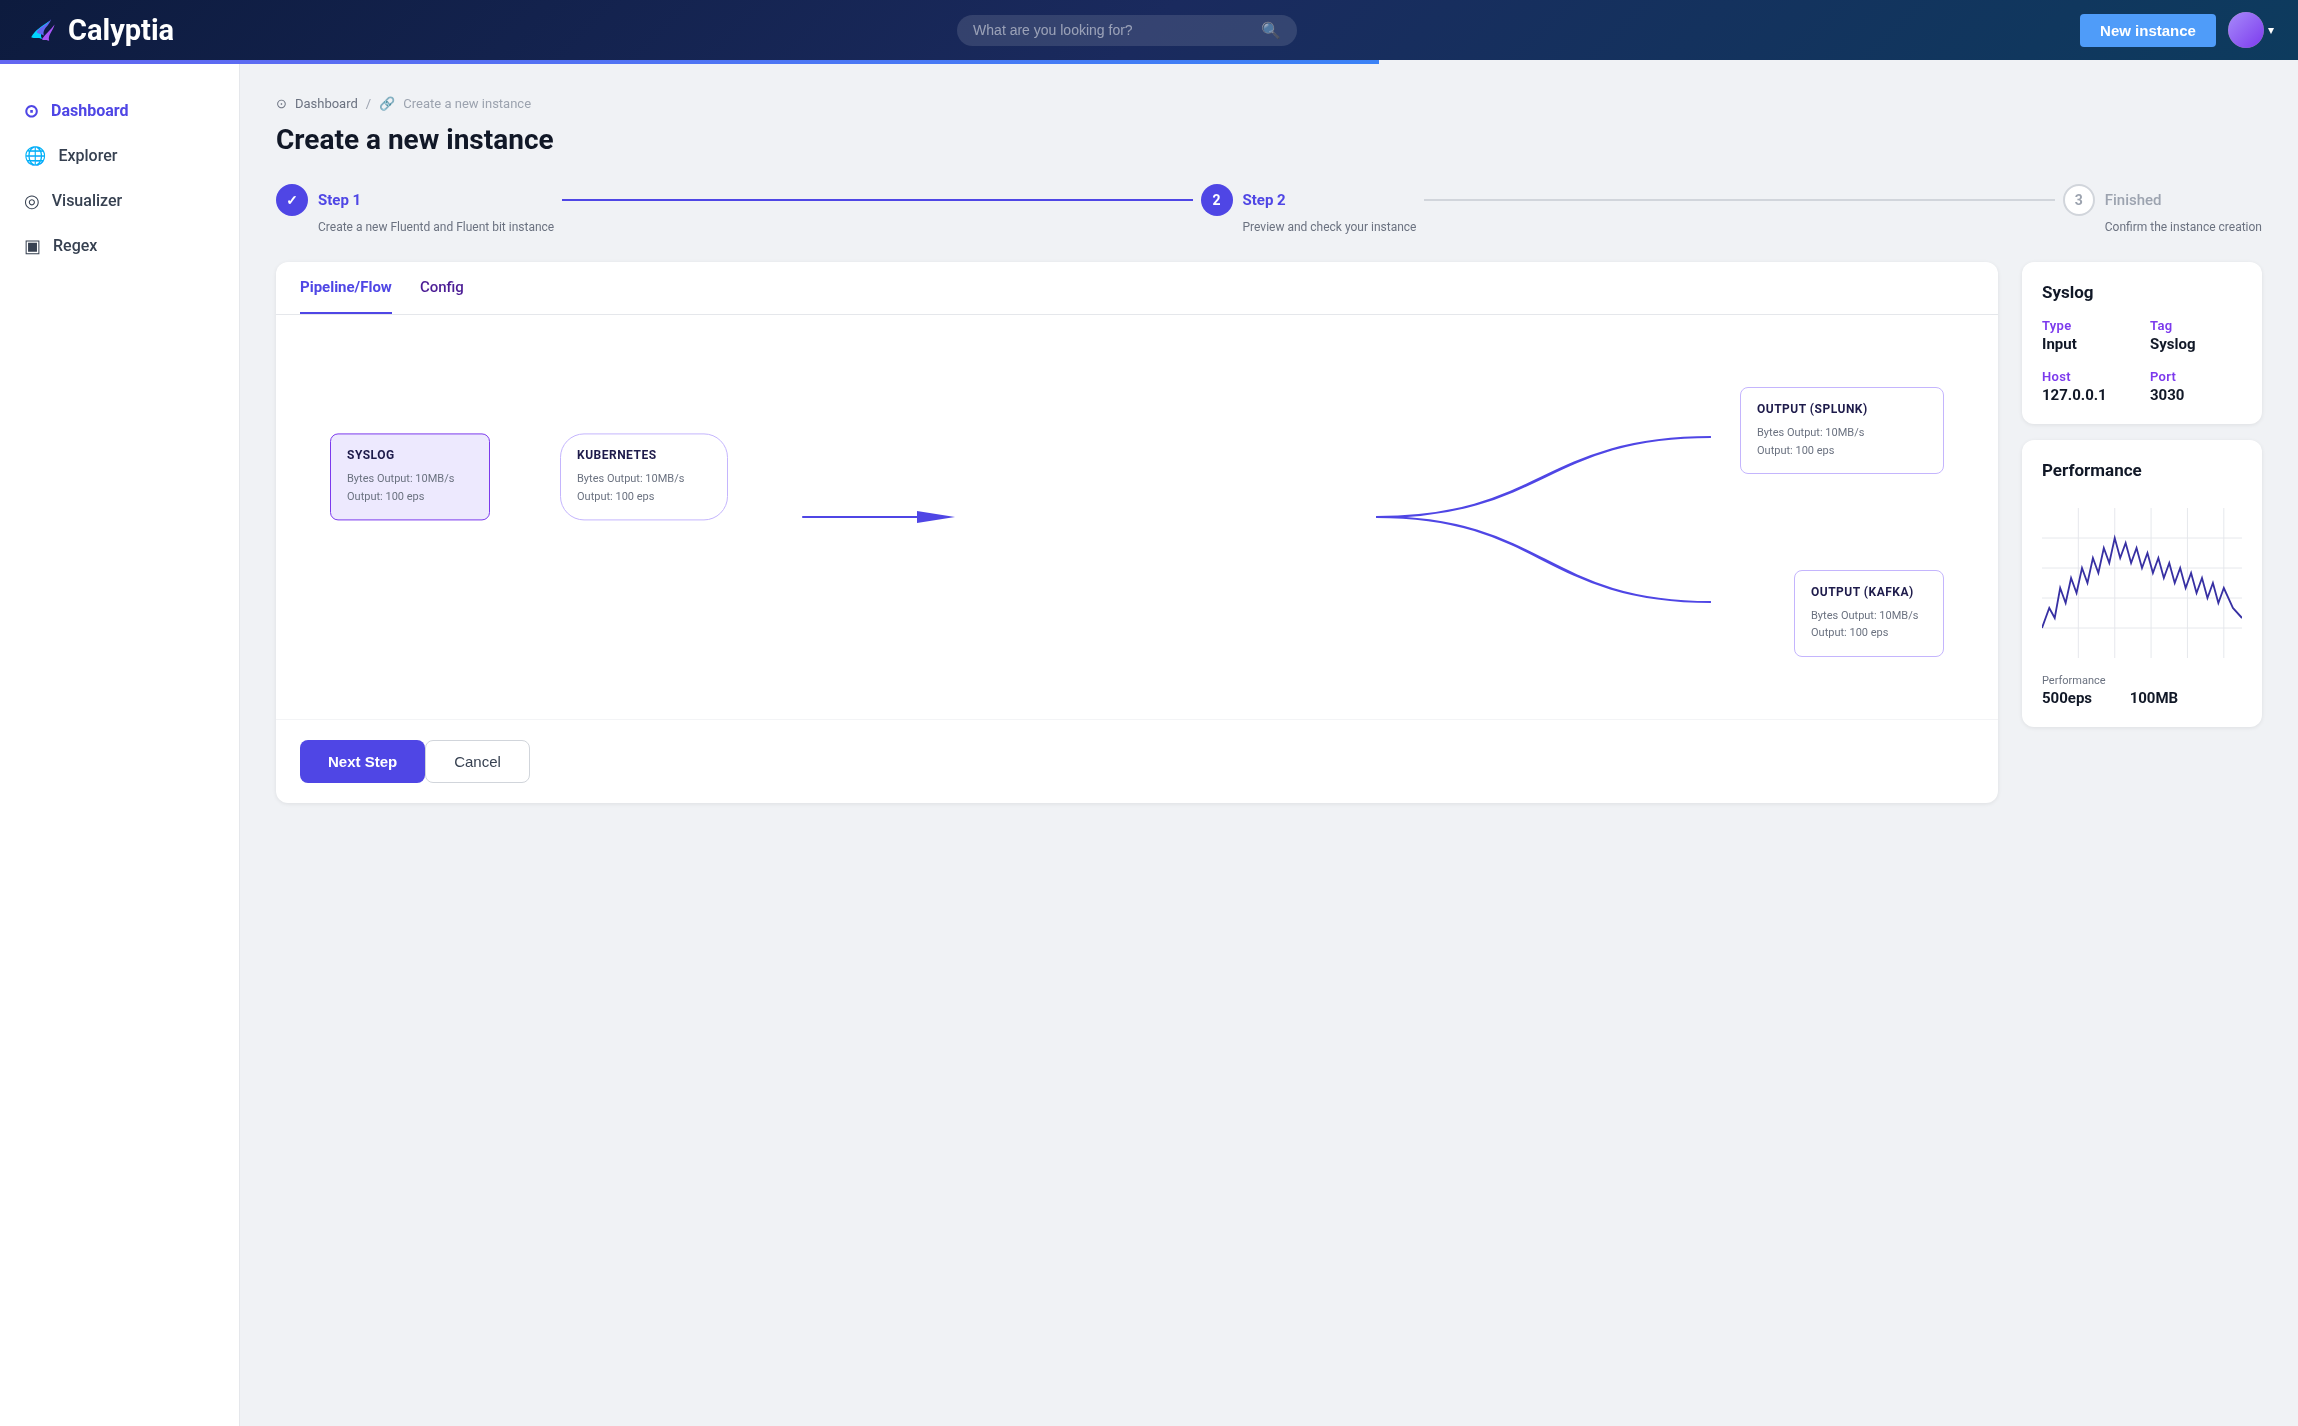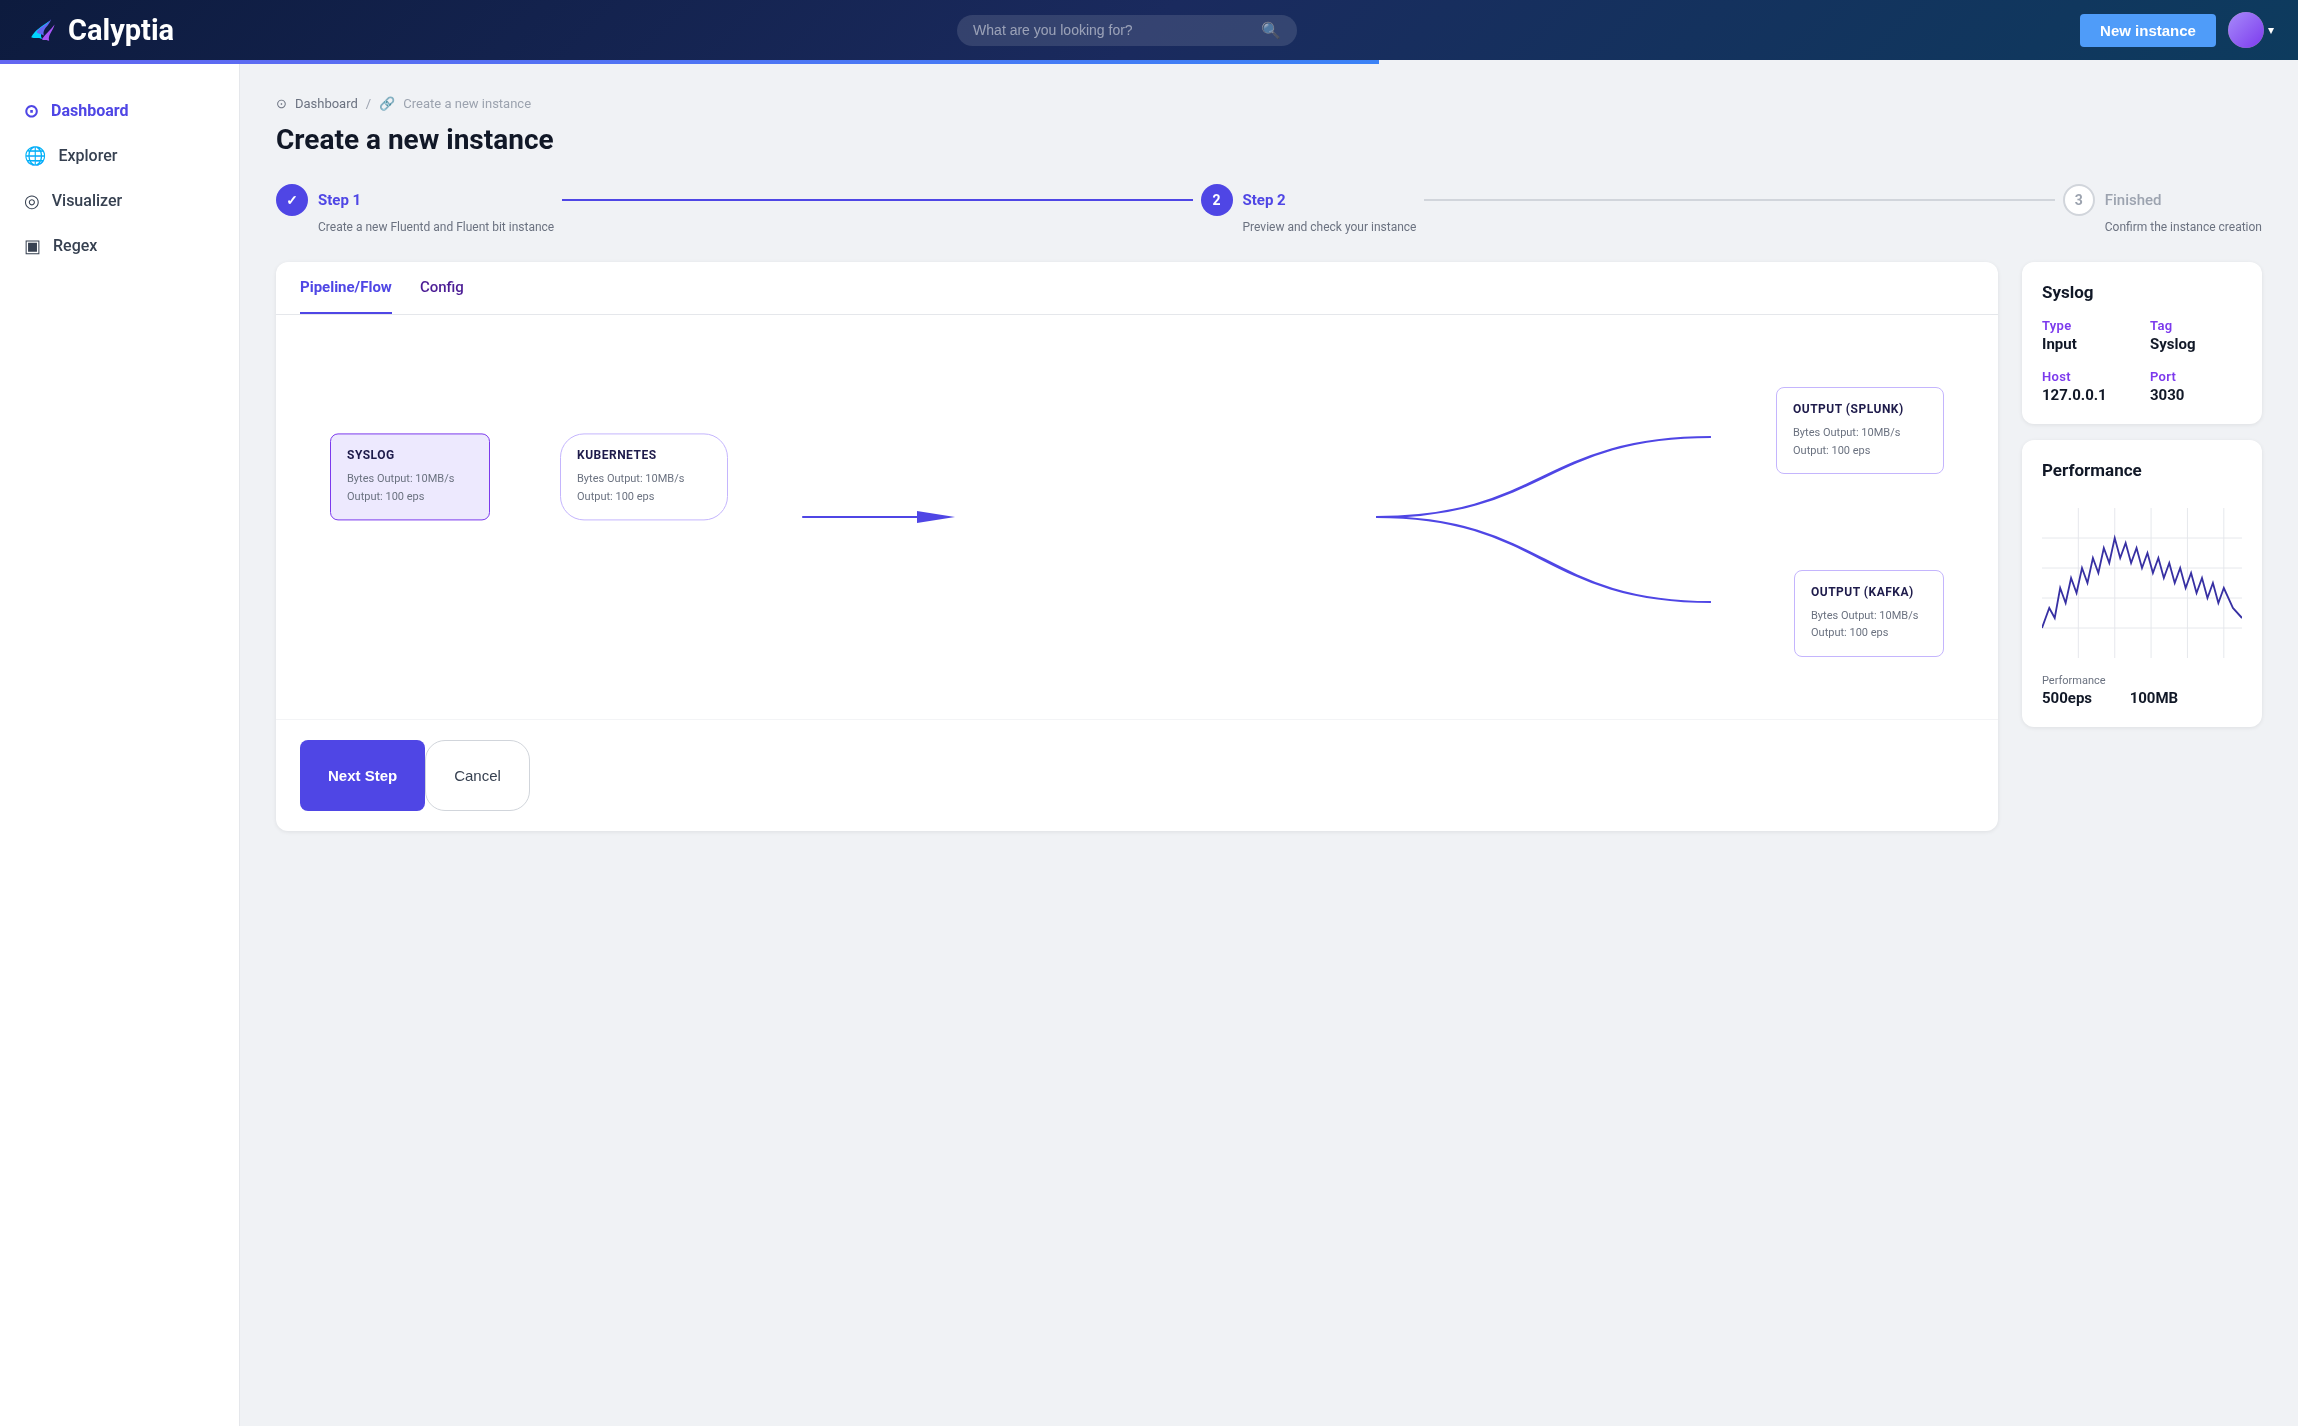--- a/index.html
+++ b/index.html
@@ -323,22 +323,22 @@
       border-radius: 8px;
       padding: 12px 28px;
       font-size: 15px;
       font-weight: 600;
       cursor: pointer;
     }
     .btn-secondary {
       background: white;
       color: #374151;
       border: 1.5px solid #d1d5db;
-      border-radius: 20px;
-      padding: 26px 28px;
+      border-radius: 8px;
+      padding: 12px 28px;
       font-size: 15px;
       font-weight: 500;
       cursor: pointer;
     }
 
     
     .right-panel {
       width: 240px;
       display: flex;
       flex-direction: column;
@@ -520,21 +520,21 @@
               <div class="flow-node-stat">Bytes Output: 10MB/s</div>
               <div class="flow-node-stat">Output: 100 eps</div>
             </div>
 
             <div class="flow-node filter-node" style="left:260px; top:130px; width:168px;">
               <div class="flow-node-title">KUBERNETES</div>
               <div class="flow-node-stat">Bytes Output: 10MB/s</div>
               <div class="flow-node-stat">Output: 100 eps</div>
             </div>
 
-            <div class="flow-node output-splunk" style="right:30px; top:40px; width:168px;">
+            <div class="flow-node output-splunk" style="right:30px; top:40px; width:204px;">
               <div class="flow-node-title">OUTPUT (SPLUNK)</div>
               <div class="flow-node-stat">Bytes Output: 10MB/s</div>
               <div class="flow-node-stat">Output: 100 eps</div>
             </div>
 
             <div class="flow-node output-kafka" style="right:30px; bottom:30px; width:142px;">
               <div class="flow-node-title">OUTPUT (KAFKA)</div>
               <div class="flow-node-stat">Bytes Output: 10MB/s</div>
               <div class="flow-node-stat">Output: 100 eps</div>
             </div>

